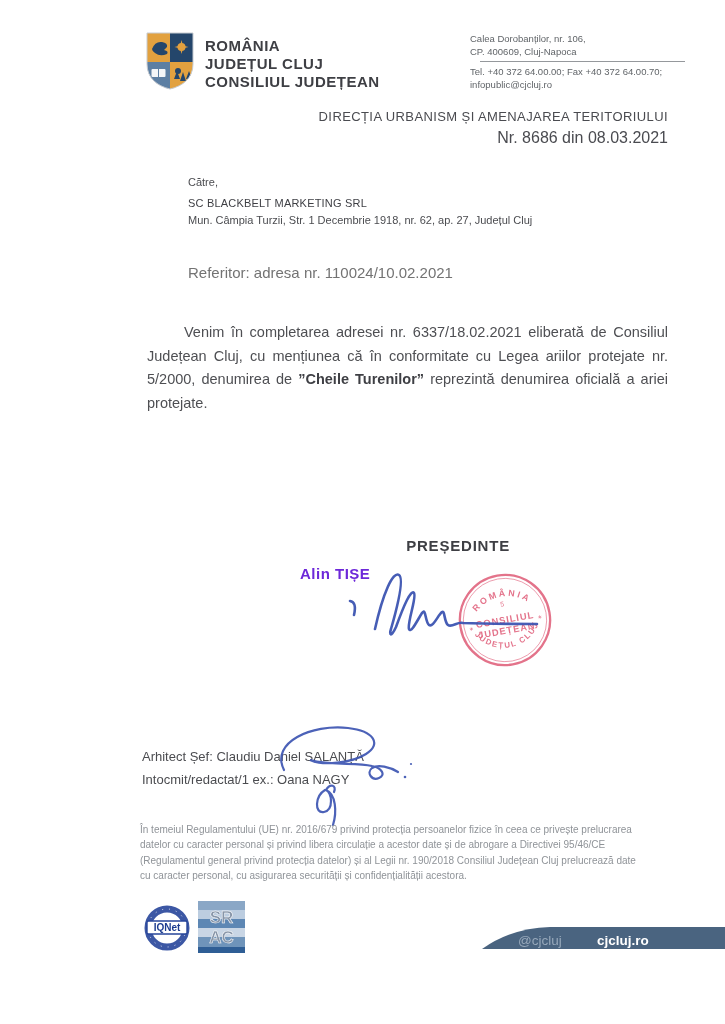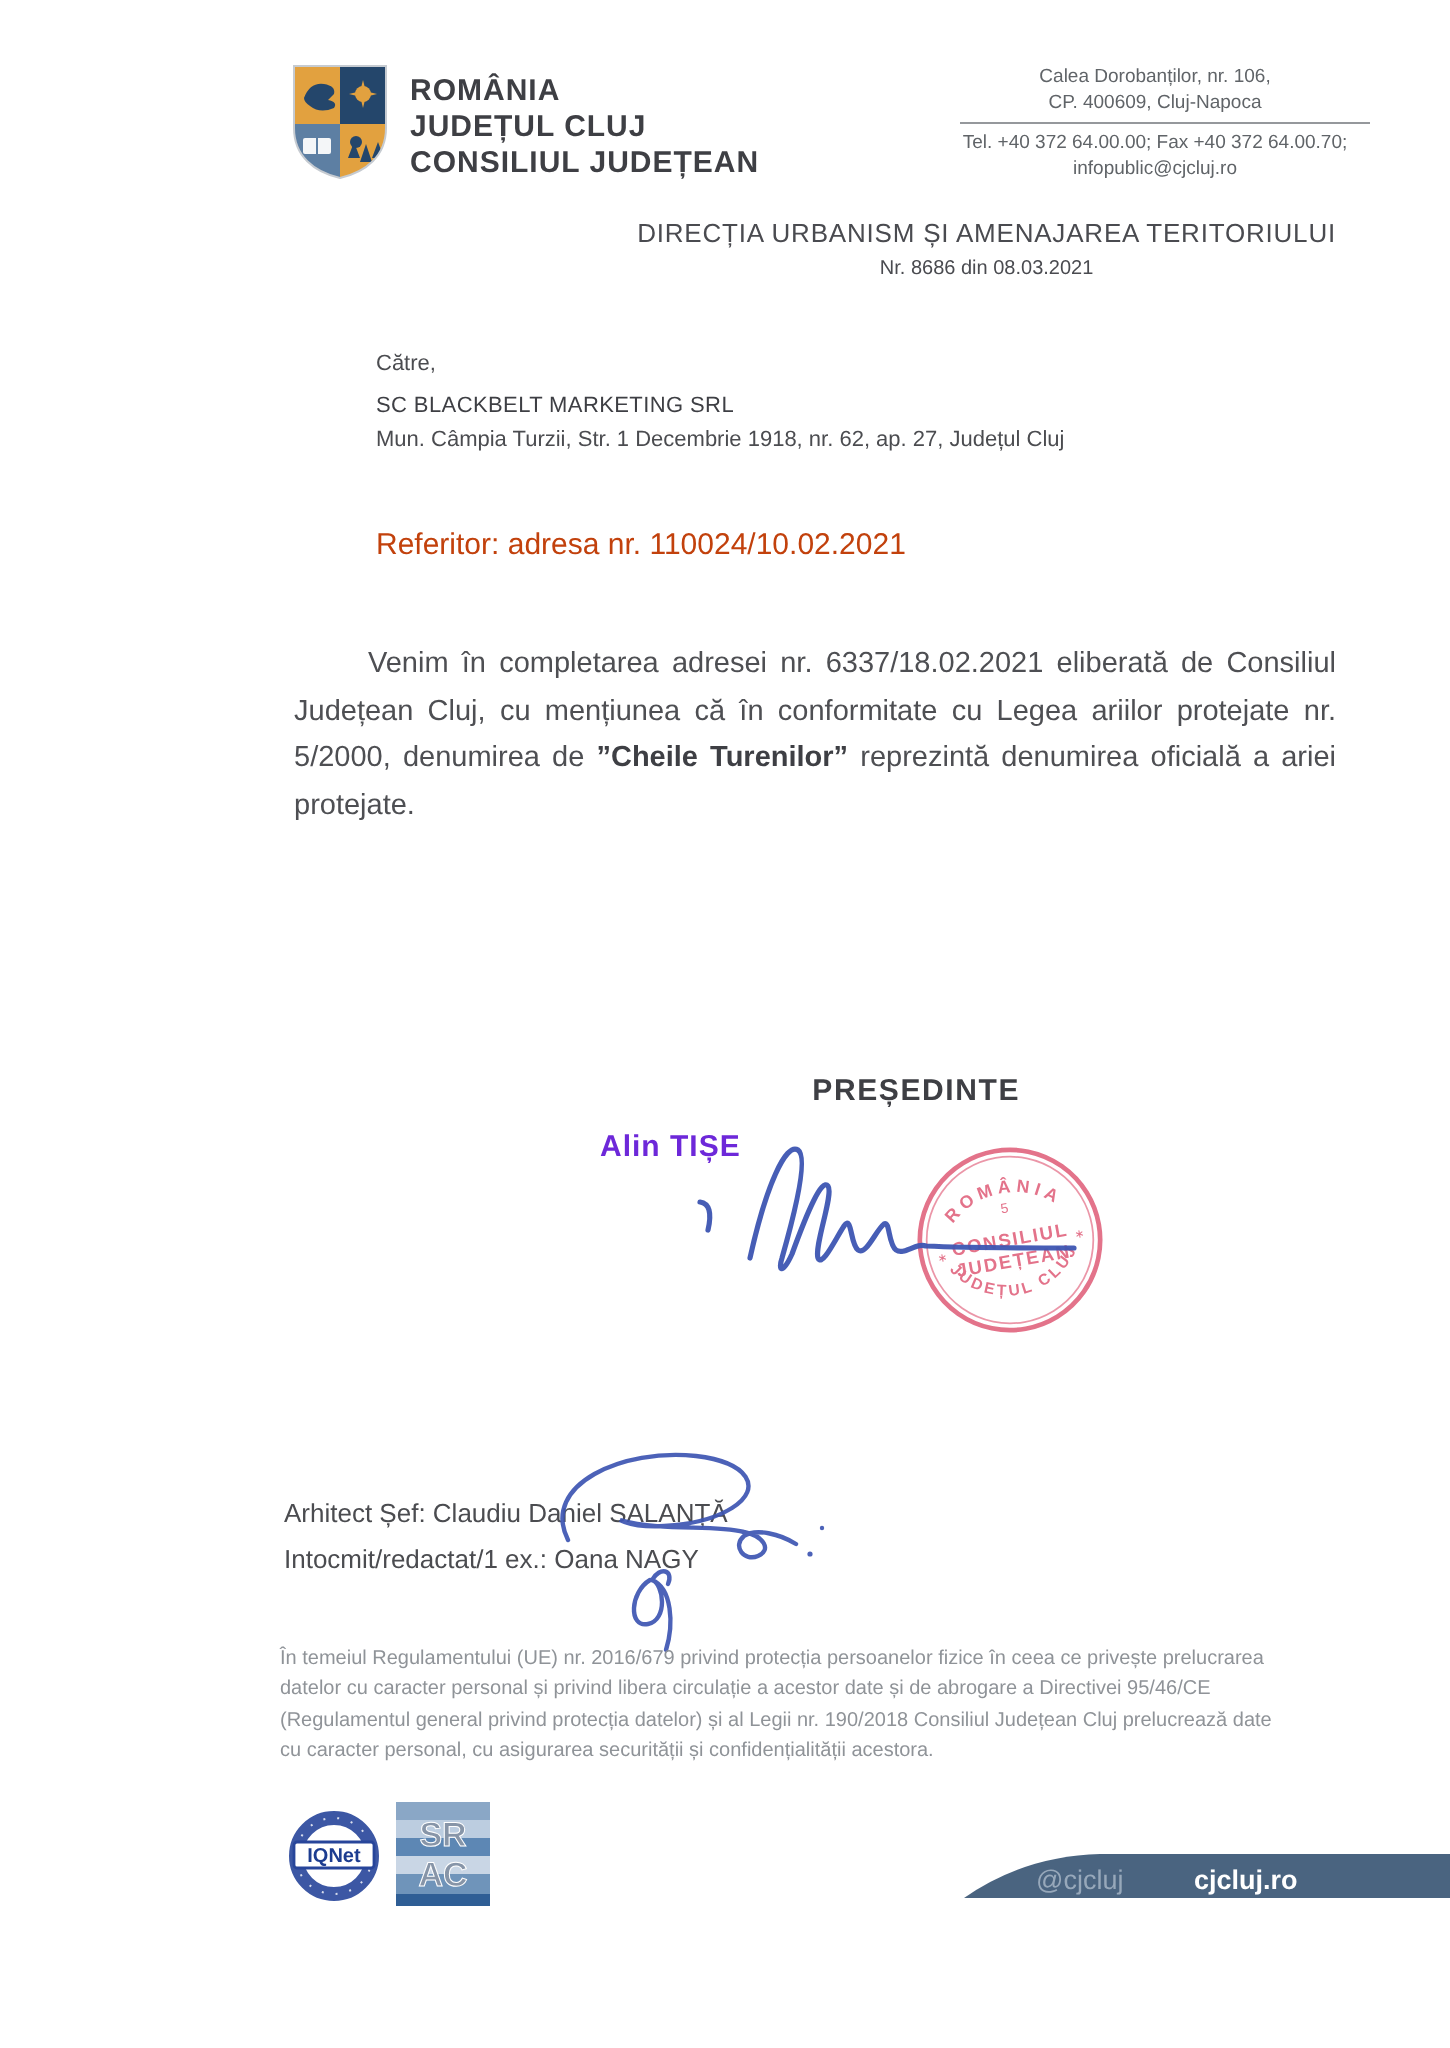--- a/index.html
+++ b/index.html
@@ -4,31 +4,31 @@
 <style>
   html,body{margin:0;padding:0;background:#e8e8e8;}
   .page{
     position:relative;width:725px;height:1024px;margin:0 auto;background:#ffffff;
     font-family:"Liberation Sans","DejaVu Sans",sans-serif;color:#4b4c50;overflow:hidden;
   }
   
   .logo-shield{position:absolute;left:145px;top:31px;}
   .org-name{position:absolute;left:205px;top:37px;font-weight:bold;font-size:15px;
     line-height:18px;letter-spacing:.5px;color:#3e3f44;}
-  .contact{position:absolute;right:40px;top:33px;width:215px;text-align:center;
+  .contact{position:absolute;right:40px;top:33px;width:215px;text-align:left;
     font-size:9.5px;line-height:12.5px;color:#606468;}
   .contact-sep{border:0;border-top:1px solid #95989c;margin:3px 0 4px 10px;}
   .dept-block{position:absolute;right:57px;top:109px;text-align:right;color:#4a4b50;}
   .dept-line{font-size:13px;letter-spacing:.4px;margin-bottom:5px;}
-  .reg-number{font-size:10px;text-align:center;}
+  .reg-number{font-size:16px;}
   
   .recipient{position:absolute;left:188px;top:176px;font-size:11px;color:#4b4c50;}
   .recipient .salutation{margin-bottom:9px;}
   .recipient .company{font-weight:normal;color:#3e3f44;letter-spacing:.2px;margin-bottom:5px;}
-  .reference{position:absolute;left:188px;top:264px;font-size:15px;color:#c2410c;}
+  .reference{position:absolute;left:188px;top:264px;font-size:15px;color:#737373;}
   
   .body-par{position:absolute;left:147px;top:321px;width:521px;font-size:14.5px;
     line-height:23.5px;text-align:justify;text-indent:37px;color:#4e4f53;word-spacing:1.5px;}
   .body-par b{color:#3e3f44;}
   
   .pres-title{position:absolute;left:300px;top:537px;width:210px;text-align:right;
     font-weight:bold;font-size:15px;letter-spacing:.8px;color:#3e3f44;}
   .pres-name{position:absolute;left:300px;top:565px;width:210px;text-align:left;
     font-weight:bold;font-size:15px;letter-spacing:.5px;color:#6d28d9;}
   .stamp{position:absolute;left:456px;top:571px;width:98px;height:98px;

